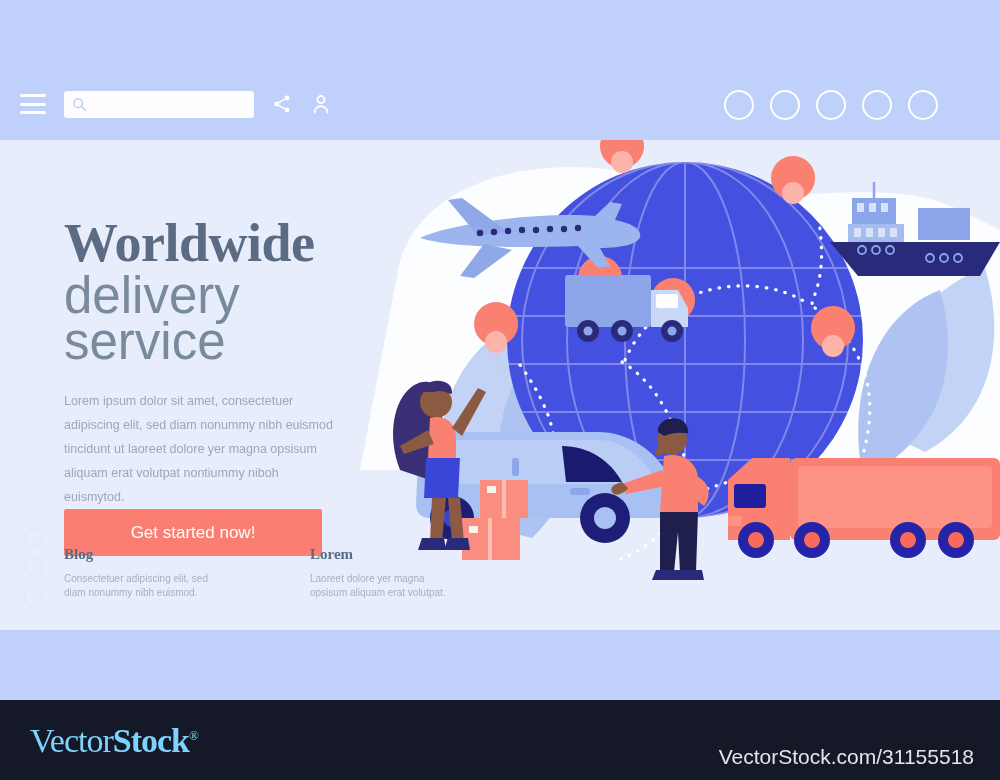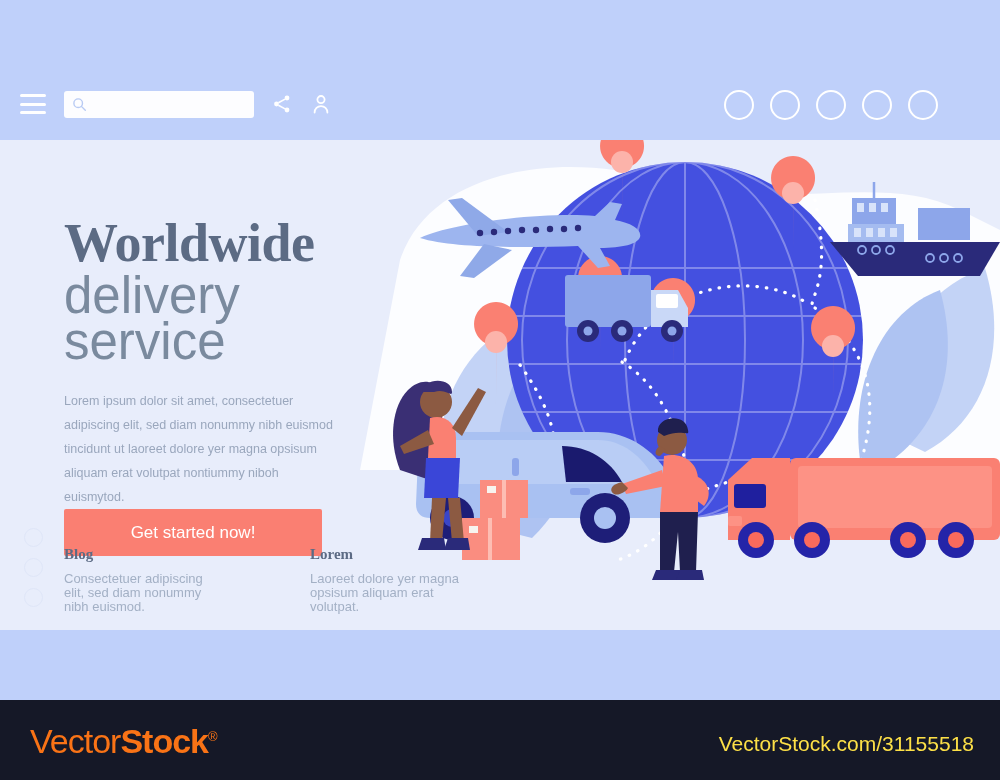--- a/index.html
+++ b/index.html
@@ -140,21 +140,21 @@
   }
   .fcol { width: 150px; }
   .fcol h4 {
     font-family: "Liberation Serif", serif;
     font-weight: bold;
     font-size: 15px;
     color: #5c6b84;
     margin-bottom: 9px;
   }
   .fcol p {
-    font-size: 13px;
+    font-size: 10px;
     line-height: 14px;
     color: #a3b0c5;
   }
 
   
   .side-circles {
     position: absolute;
     left: 24px; top: 528px;
     display: flex; flex-direction: column; gap: 11px;
   }
@@ -175,34 +175,34 @@
   
   .wm {
     position: absolute;
     left: 0; top: 700px;
     width: 1000px; height: 80px;
     background: #151827;
   }
   .wm-logo {
     position: absolute;
     left: 30px; top: 22px;
-    font-family: Liberation Sans, sans-serif;
+    font-family: Liberation Serif, serif;
     font-size: 34px;
-    color: #f97316;
+    color: #7dd3fc;
     letter-spacing: -1px;
   }
   .wm-logo .thin { font-weight: 300; }
   .wm-logo .bold { font-weight: bold; }
   .wm-logo sup { font-size: 13px; vertical-align: super; font-weight: normal; }
   .wm-url {
     position: absolute;
-    right: 26px; top: 32px;
+    right: 26px; top: 45px;
     font-family: "Liberation Sans", sans-serif;
     font-size: 21px;
-    color: #fde047;
+    color: #e5e5e5;
   }
 </style>
 </head>
 <body>
 
 <div class="page">
 
   <div class="landing">
 
     <div class="topbar">

